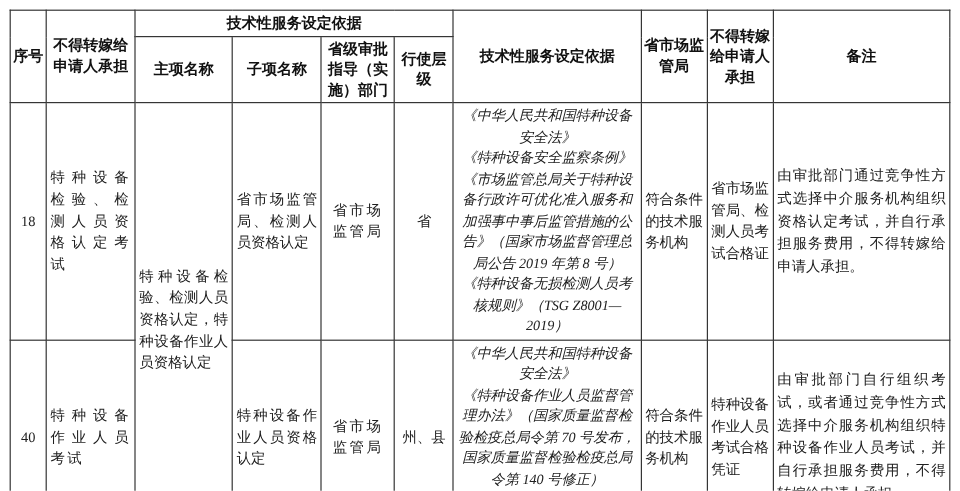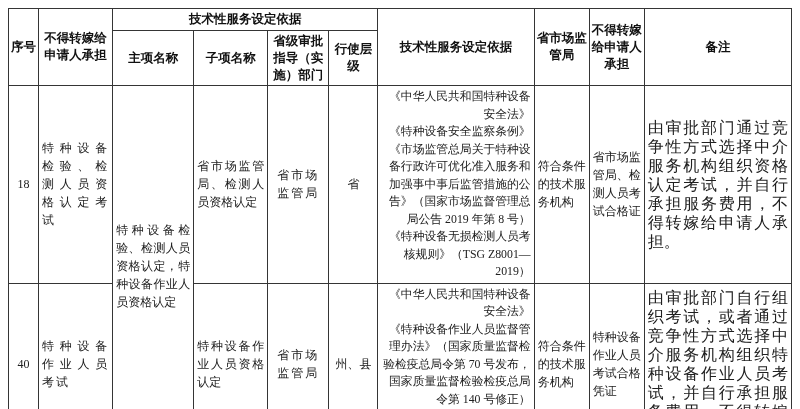--- a/index.html
+++ b/index.html
@@ -7,22 +7,22 @@
   .page{box-sizing:border-box;width:800px;height:409px;padding:8px;background:#ffffff;}
   table{border-collapse:collapse;table-layout:fixed;width:784px;height:393px;}
   th,td{border:1px solid #353535;box-sizing:border-box;vertical-align:middle;
         font-size:12px;line-height:18px;padding:2px 3px;overflow:hidden;}
   th{font-family:"Liberation Sans", sans-serif;font-weight:700;text-align:center;
      font-size:12.5px;line-height:17px;padding:1px 2px;color:#111;}
   td{color:#202020;}
   .center{text-align:center;}
   .jc{text-align:justify;text-justify:inter-ideograph;}
   .ls{letter-spacing:2px;}
-  .basis{white-space:pre-line;text-align:right;line-height:17.5px;font-size:11.8px;}
-  .remark{text-align:justify;line-height:19px;font-size:16px;}
+  .basis{white-space:pre-line;text-align:center;line-height:17.5px;font-size:11.8px;font-style:italic;}
+  .remark{text-align:justify;line-height:19px;font-size:12px;}
   .hr1{height:22px;}
   .hr2{height:55px;}
   .r39{height:167px;}
   .r40{height:149px;}
 </style>
 </head>
 <body>
 
 <div class="page">
   <table>

